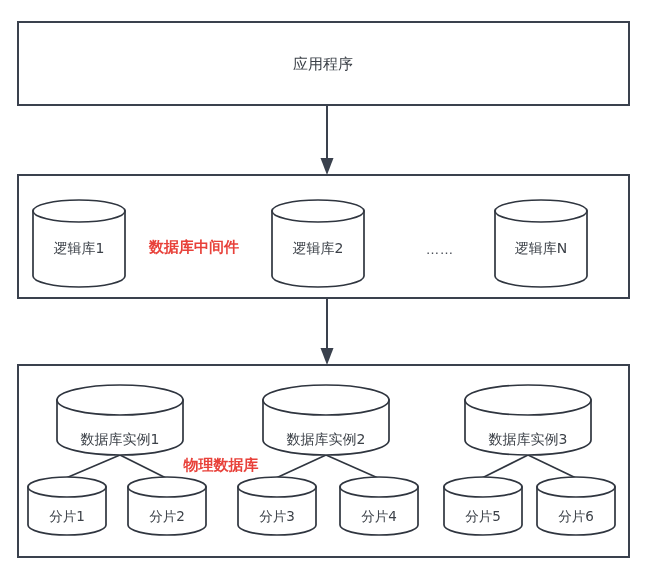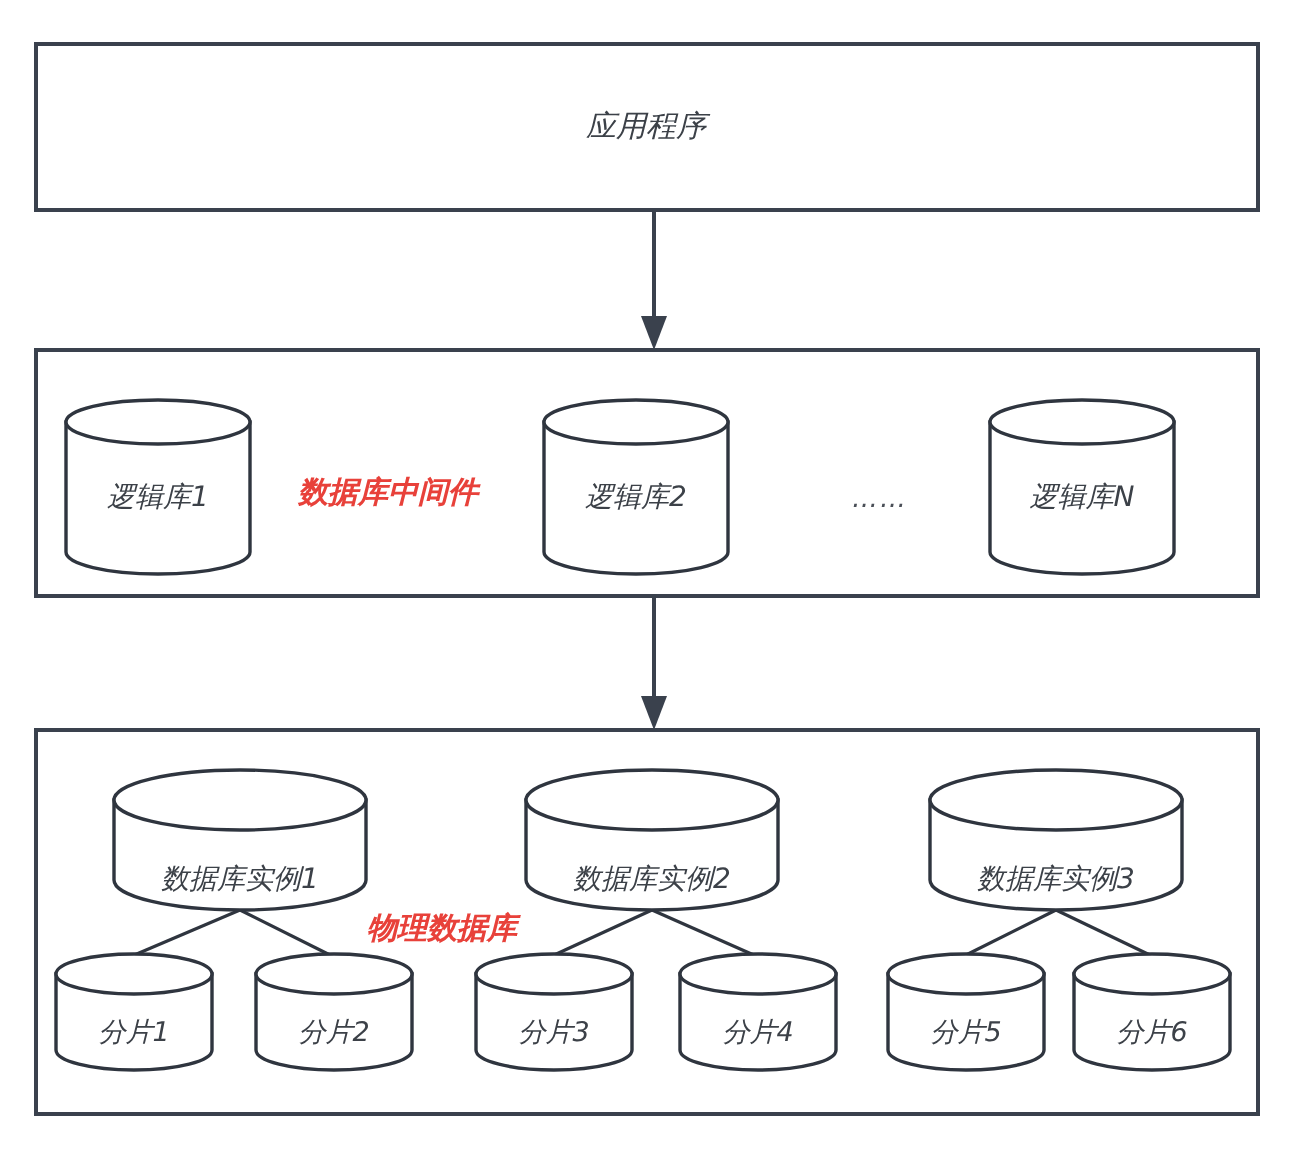--- a/index.html
+++ b/index.html
@@ -12,21 +12,20 @@
     height: 581px;
     font-family: "DejaVu Sans", "Liberation Sans", sans-serif;
     position: relative;
     overflow: hidden;
   }
   #diagram-root {
     position: absolute;
     inset: 0;
     width: 557px;
     height: 581px;
-    font-style: italic;
   }
   svg.diagram {
     position: absolute;
     top: 0;
     left: 0;
     width: 649px;
     height: 581px;
   }
   .layer-box {
     fill: #ffffff;

